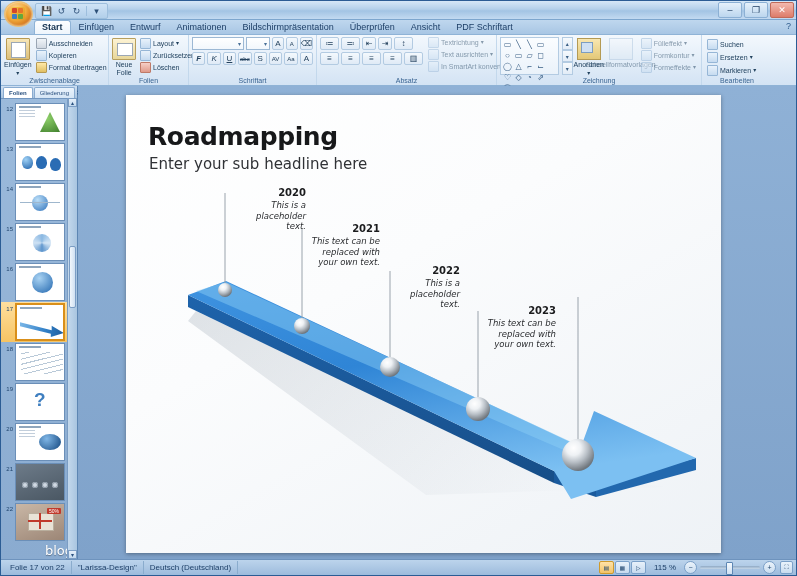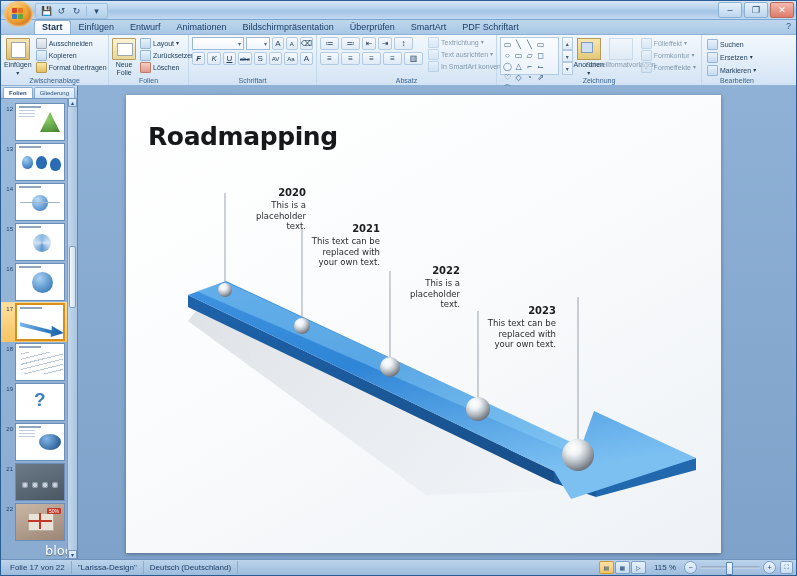--- a/index.html
+++ b/index.html
@@ -263,21 +263,21 @@
     position:absolute;left:23px;top:60px;font-size:15px;color:#303236;
     font-family:"DejaVu Sans",sans-serif;
   }
 
   
   .arrowwrap{position:absolute;left:0;top:0;width:595px;height:458px;}
 
   
   .ms{position:absolute;font-family:"DejaVu Sans",sans-serif;}
   .ms .yr{font-size:10px;font-weight:bold;color:#1b1c1e;line-height:12px;margin-bottom:1px;}
-  .ms .tx{font-size:8.5px;color:#2b2d30;line-height:10.5px;}
+  .ms .tx{font-size:8.5px;color:#2b2d30;line-height:10.5px;font-style:italic;}
   .ms.hl .yr{font-size:12px;color:#2d6ca8;}
   .ms.hl .tx{font-size:8.5px;}
 
   
   .statusbar{
     height:15px;flex:0 0 15px;display:flex;align-items:center;
     background:linear-gradient(180deg,#bcd4ec 0%,#9dbbdc 100%);
     border-top:1px solid #6e93bd;font-size:8px;color:#1d3f67;padding:0 3px;gap:0;justify-content:center;
   }
   .sb-cell{padding:0 6px;border-right:1px solid #8aaccd;line-height:13px;white-space:nowrap;}
@@ -322,21 +322,21 @@
     </div>
   </div>
 
   <div class="tabbar">
     <div class="tab active">Start</div>
     <div class="tab">Einfügen</div>
     <div class="tab">Entwurf</div>
     <div class="tab">Animationen</div>
     <div class="tab">Bildschirmpräsentation</div>
     <div class="tab">Überprüfen</div>
-    <div class="tab">SmartArt</div>
+    <div class="tab">Ansicht</div>
     <div class="tab">PDF Schriftart</div>
     <div class="help-q">?</div>
   </div>
 
   <div class="ribbon">
 
     <div class="rgroup" style="width:108px">
       <div class="gbody">
         <div class="bigbtn">
           <div class="bigicon ic-paste"></div>
@@ -646,20 +646,21 @@
         <div class="sarrow top">▴</div>
         <div class="thumbbar"></div>
         <div class="sarrow bot">▾</div>
       </div>
     </div>
 
     <div class="slidearea">
       <div class="slide">
 
         <div class="s-title">Roadmapping</div>
+        <div class="s-sub">Enter your sub headline here</div>
 
         <svg class="arrowwrap" viewBox="0 0 595 458">
           <defs>
             <linearGradient id="arrTop" x1="0" y1="0" x2="0.35" y2="1">
               <stop offset="0%" stop-color="#3f93e0"></stop>
               <stop offset="45%" stop-color="#2f85d6"></stop>
               <stop offset="100%" stop-color="#7cc0f2"></stop>
             </linearGradient>
             <linearGradient id="arrSide" x1="0" y1="0" x2="0" y2="1">
               <stop offset="0%" stop-color="#1e63ab"></stop>

